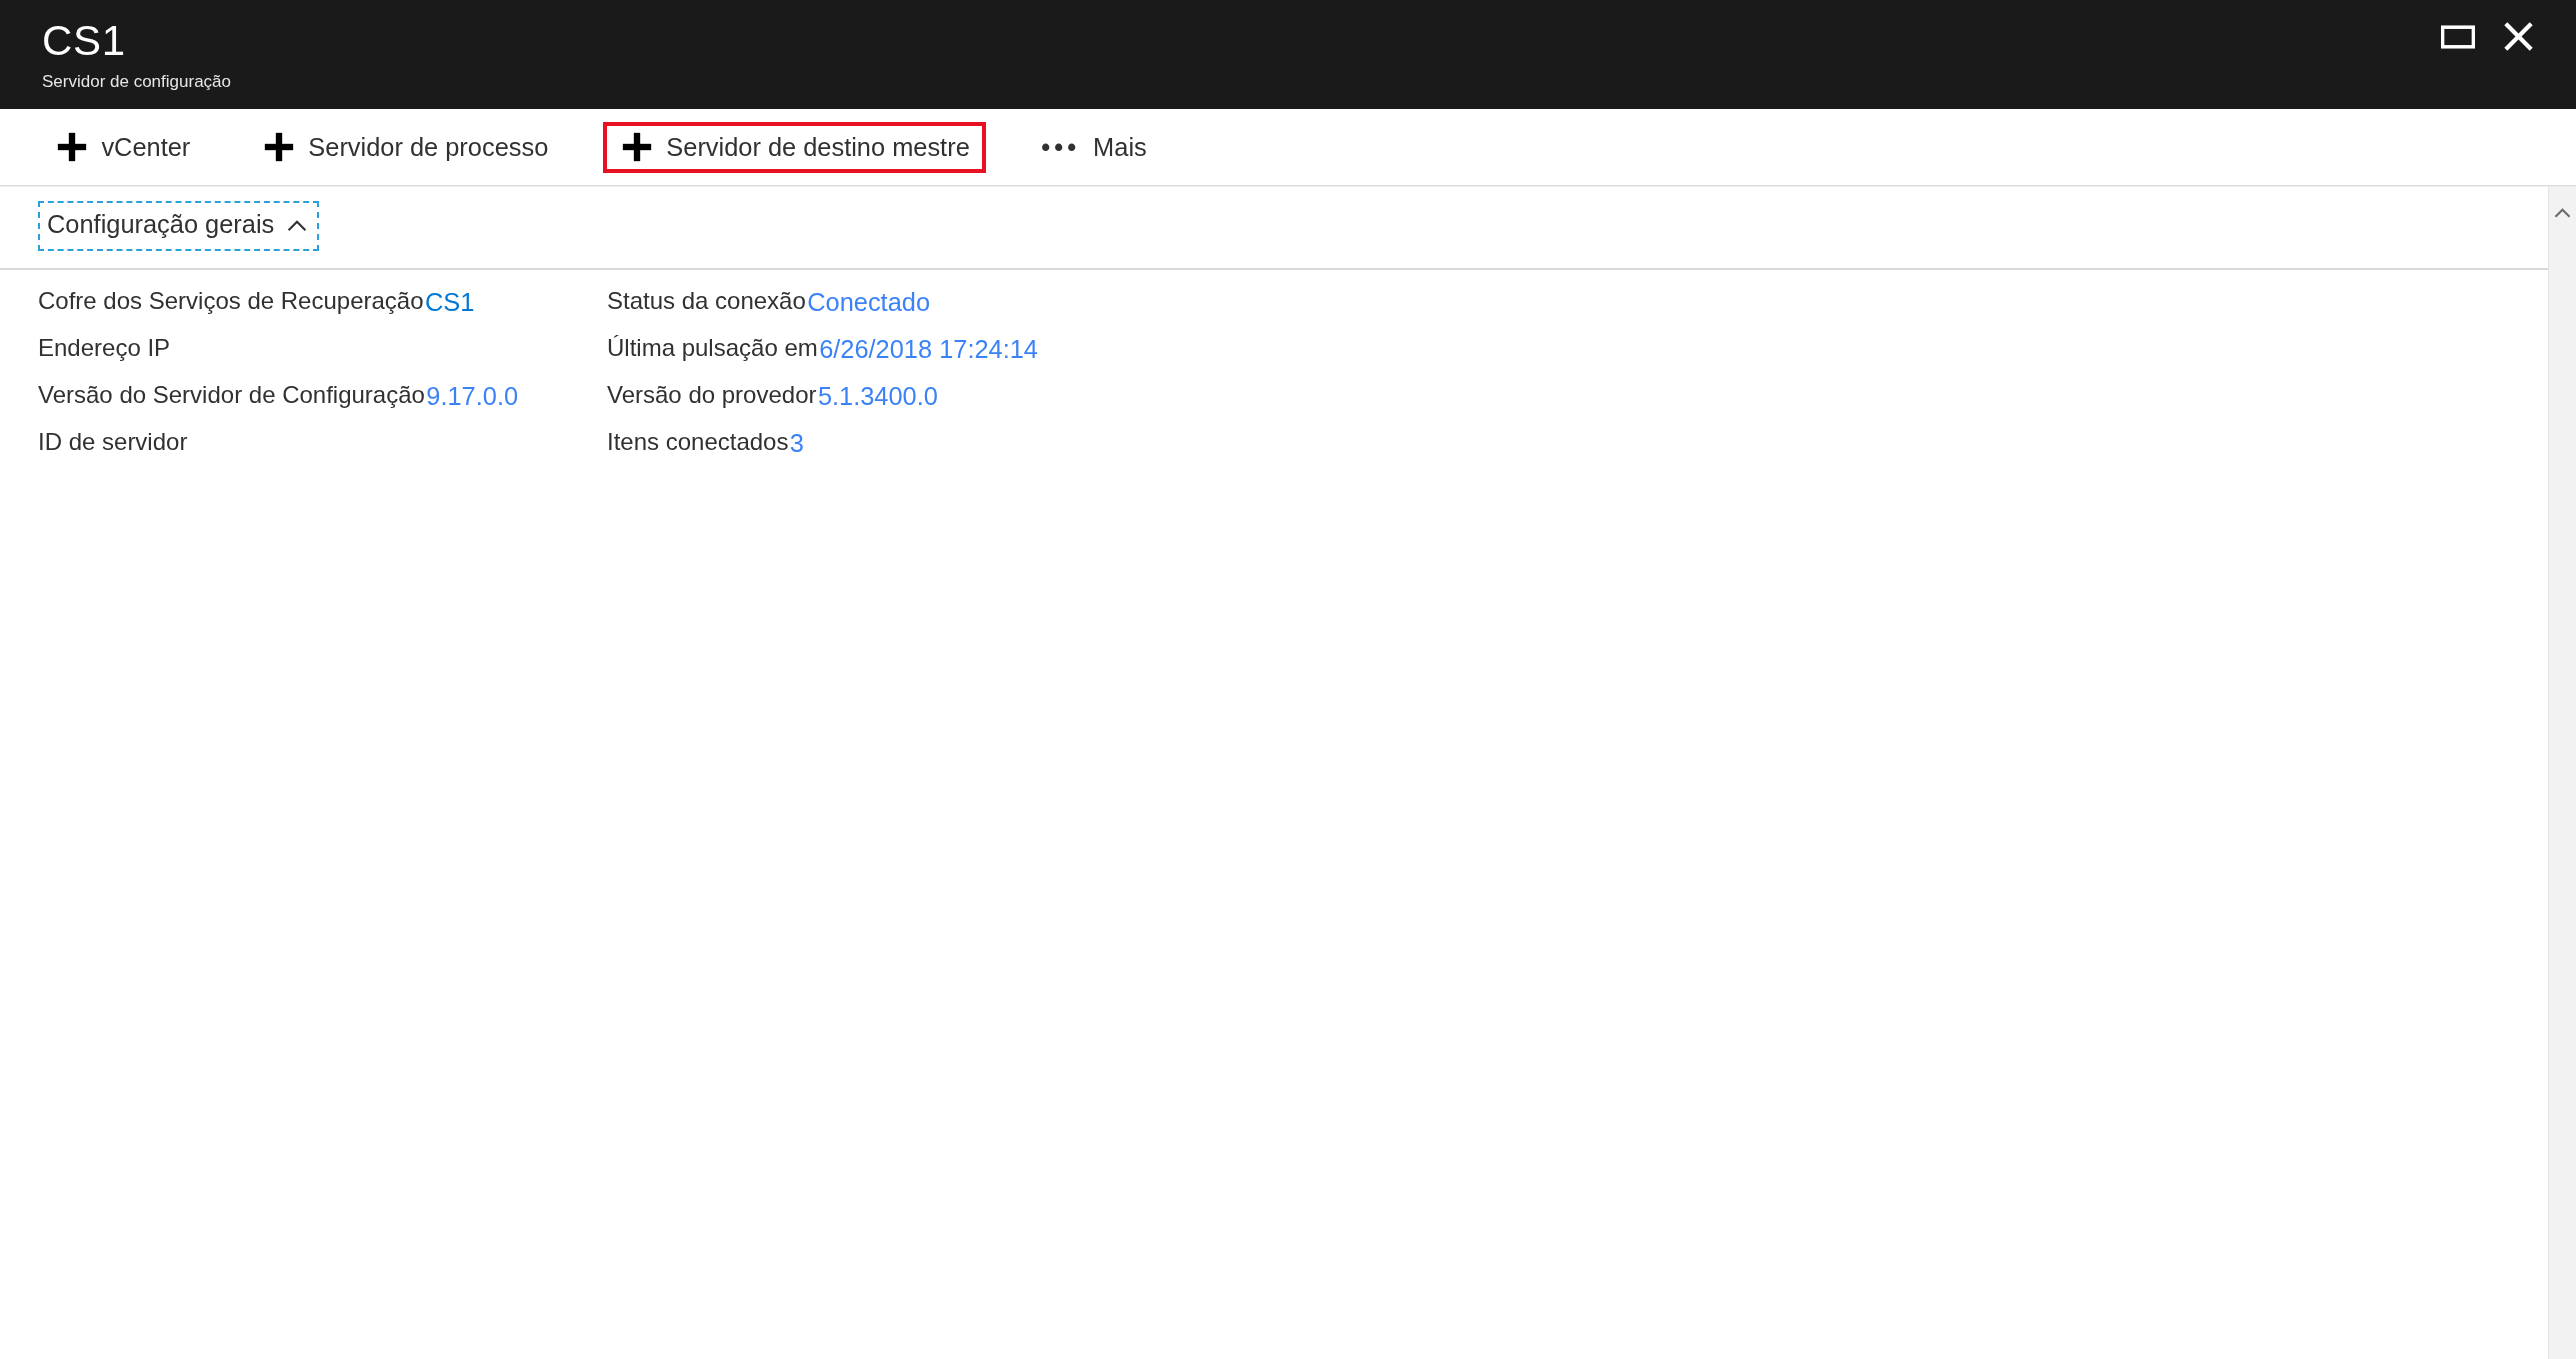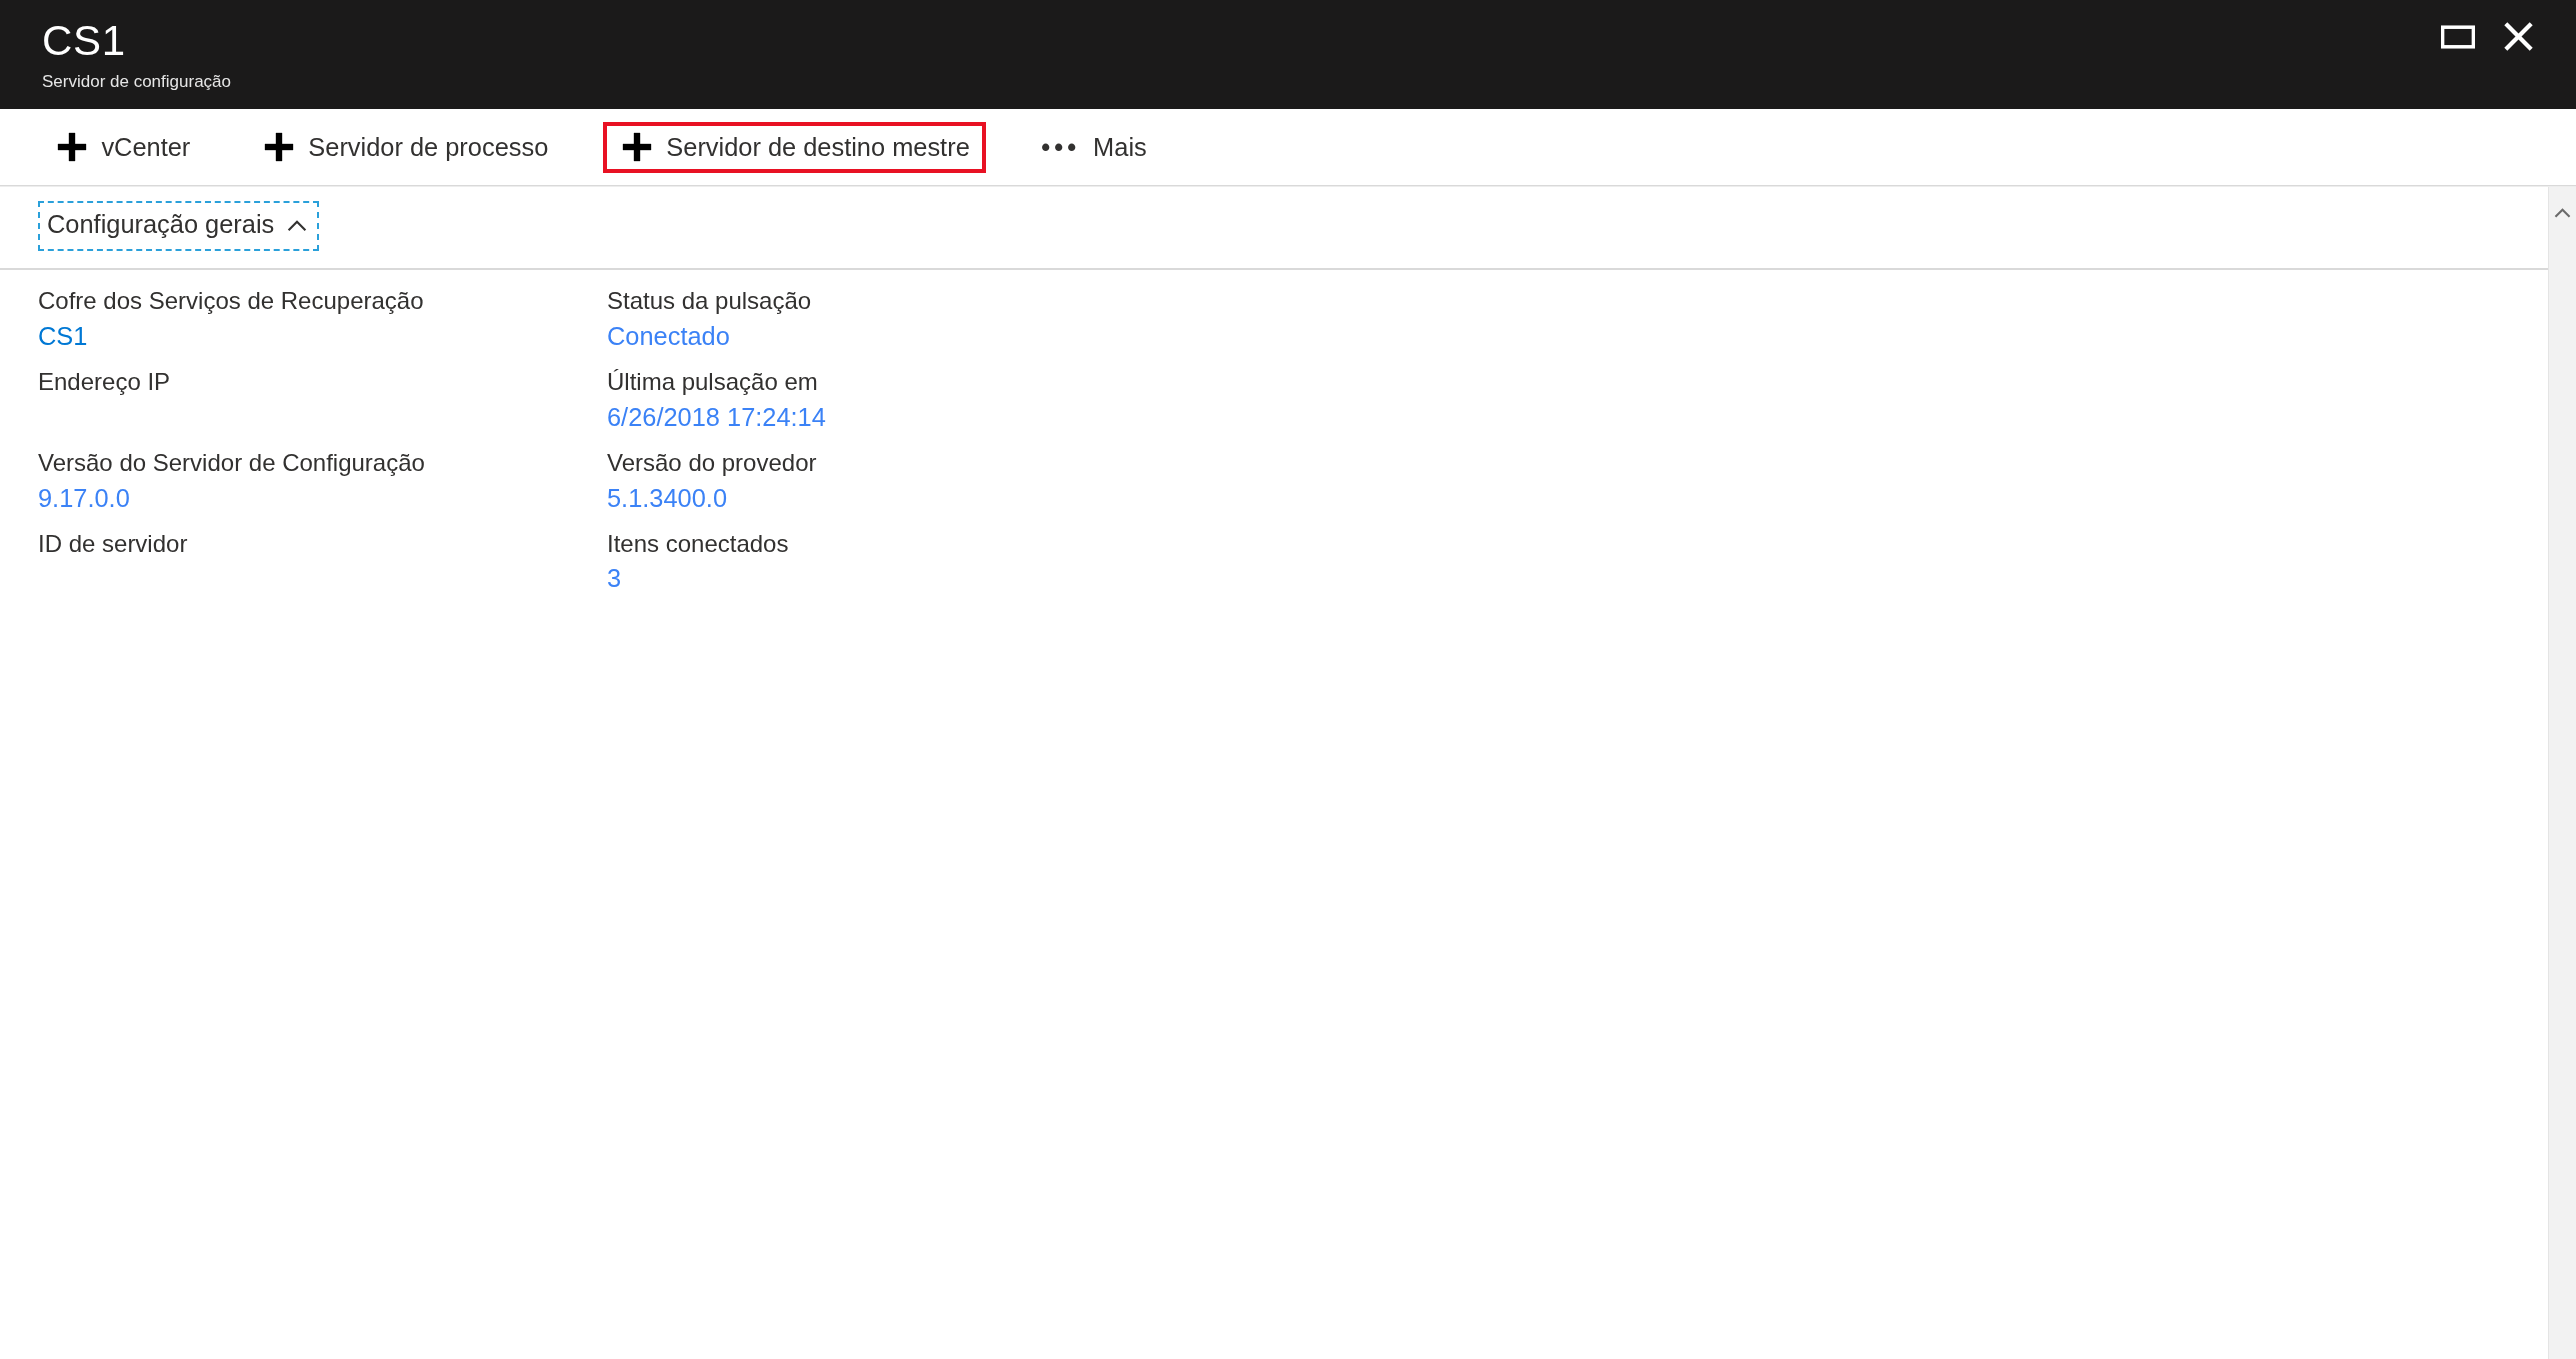--- a/index.html
+++ b/index.html
@@ -102,21 +102,21 @@
 
   
   .grid {
     display: grid;
     grid-template-columns: 1fr 1fr;
     column-gap: 28px;
     row-gap: 12.7px;
     padding: 15.5px 38px 0 38px;
     max-width: 1186px;
   }
-  .kv { display: flex; flex-direction: column; gap: 1.4px; }
+  .kv { display: flex; flex-direction: row; gap: 1.4px; }
   .kv .label { font-size: 24px; color: #323130; font-weight: 400; }
   .kv .value { font-size: 25.4px; color: #3b82f6; }
   .kv .value.link { color: #0078d4; }
 
   
   .plus svg { width: 30px; height: 30px; }
   .plus.big svg { width: 34px; height: 34px; }
 </style>
 </head>
 <body>
@@ -194,21 +194,21 @@
         </div>
       </div>
 
       <div class="grid">
 
         <div class="kv">
           <span class="label">Cofre dos Serviços de Recuperação</span>
           <span class="value link">CS1</span>
         </div>
         <div class="kv">
-          <span class="label">Status da pulsação</span>
+          <span class="label">Status da conexão</span>
           <span class="value">Conectado</span>
         </div>
 
         <div class="kv">
           <span class="label">Endereço IP</span>
           <span class="value"></span>
         </div>
         <div class="kv">
           <span class="label">Última pulsação em</span>
           <span class="value">6/26/2018 17:24:14</span>

